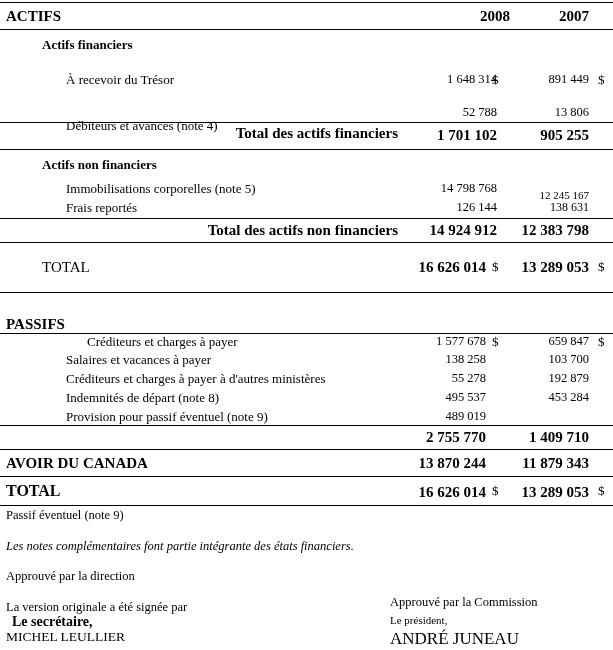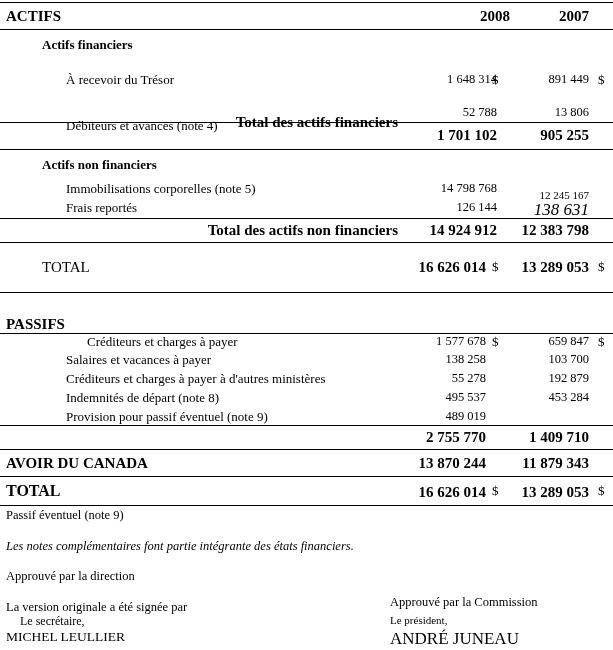--- a/index.html
+++ b/index.html
@@ -36,37 +36,37 @@
 </div>
 
 <div>
   <div class="abs" style="left:66px; top:118px;">Débiteurs et avances (note 4)</div>
   <div class="num c1" style="top:105px; left:380px; width:117px; font-size:12.5px;">52 788</div>
   <div class="num c2" style="top:105px; font-size:12.5px;">13 806</div>
 </div>
 
 <div class="hr" style="top:122px;"></div>
 <div>
-  <div class="abs b big" style="right:215px; top:114px;">Total des actifs financiers</div>
+  <div class="abs b big" style="right:215px; top:125px;">Total des actifs financiers</div>
   <div class="num b big" style="top:127px; left:380px; width:117px;">1 701 102</div>
   <div class="num b big c2" style="top:127px;">905 255</div>
 </div>
 <div class="hr" style="top:149px;"></div>
 
 <div class="abs b" style="left:42px; top:157px;">Actifs non financiers</div>
 
 <div>
   <div class="abs" style="left:66px; top:181px;">Immobilisations corporelles (note 5)</div>
   <div class="num" style="top:181px; left:380px; width:117px; font-size:12.5px;">14 798 768</div>
   <div class="num c2" style="top:189px; font-size:11px;">12 245 167</div>
 </div>
 <div>
   <div class="abs" style="left:66px; top:200px;">Frais reportés</div>
   <div class="num" style="top:200px; left:380px; width:117px; font-size:12.5px;">126 144</div>
-  <div class="num c2" style="top:200px; font-size:17px;font-style:italic;">138 631</div>
+  <div class="num c2" style="top:200px; font-size:12px;">138 631</div>
 </div>
 
 <div class="hr" style="top:218px;"></div>
 <div>
   <div class="abs b big" style="right:215px; top:222px;">Total des actifs non financiers</div>
   <div class="num b big" style="top:222px; left:380px; width:117px;">14 924 912</div>
   <div class="num b big c2" style="top:222px;">12 383 798</div>
 </div>
 <div class="hr" style="top:242px;"></div>
 
@@ -131,16 +131,16 @@
   <div class="num b big" style="top:484px; left:500px; width:89px;">13 289 053</div>
   <div class="abs d2" style="top:483px;">$</div>
 </div>
 <div class="hr" style="top:505px;"></div>
 
 <div class="abs" style="left:6px; top:508px; font-size:12.5px;">Passif éventuel (note 9)</div>
 <div class="abs i" style="left:6px; top:539px; font-size:12.5px;">Les notes complémentaires font partie intégrante des états financiers.</div>
 <div class="abs" style="left:6px; top:569px; font-size:12.5px;">Approuvé par la direction</div>
 <div class="abs" style="left:390px; top:595px; font-size:12.5px;">Approuvé par la Commission</div>
 <div class="abs" style="left:6px; top:600px; font-size:12.5px;">La version originale  a été signée par</div>
-<div class="abs" style="left:20px; top:614px; font-size:12px;">Le secrétaire,</div>
+<div class="abs" style="left:12px; top:614px; font-size:14px;font-weight:bold;">Le secrétaire,</div>
 <div class="abs" style="left:6px; top:629px; font-size:13.5px;">MICHEL LEULLIER</div>
 <div class="abs" style="left:390px; top:614px; font-size:11px;">Le président,</div>
 <div class="abs" style="left:390px; top:629px; font-size:17px;">ANDRÉ JUNEAU</div>
 
 </body></html>

